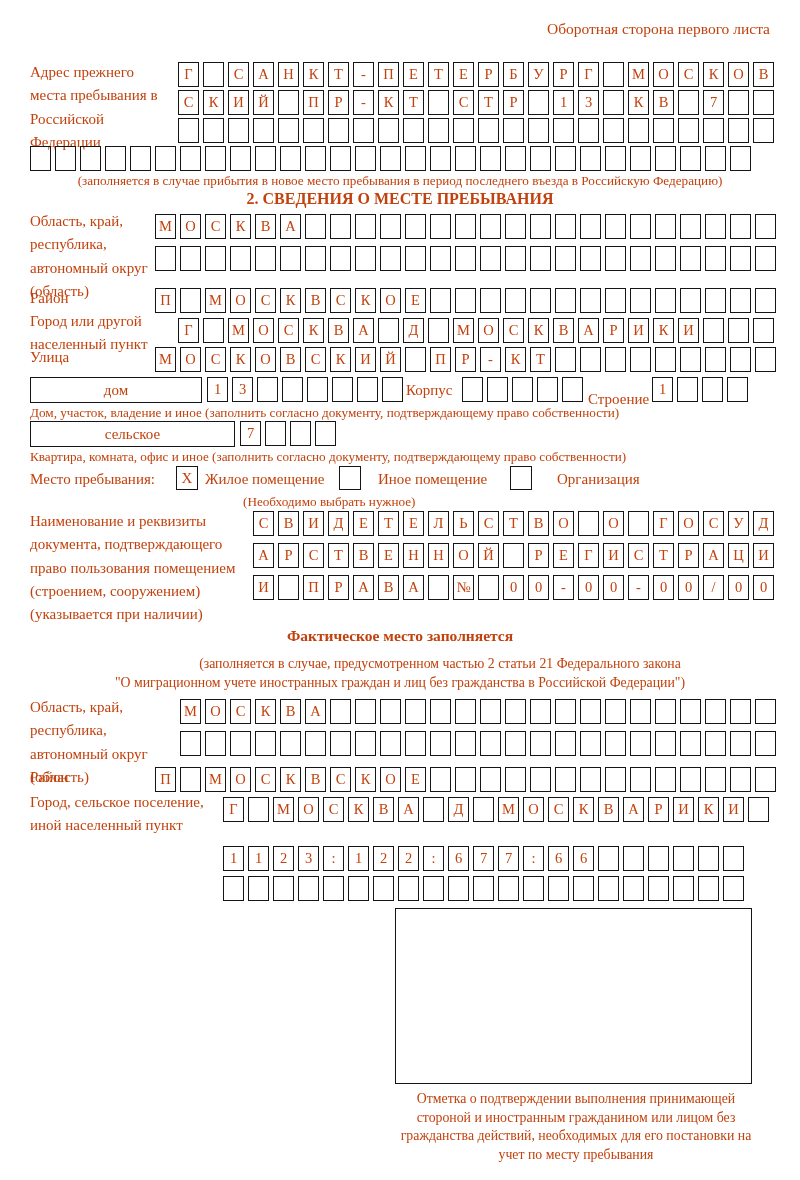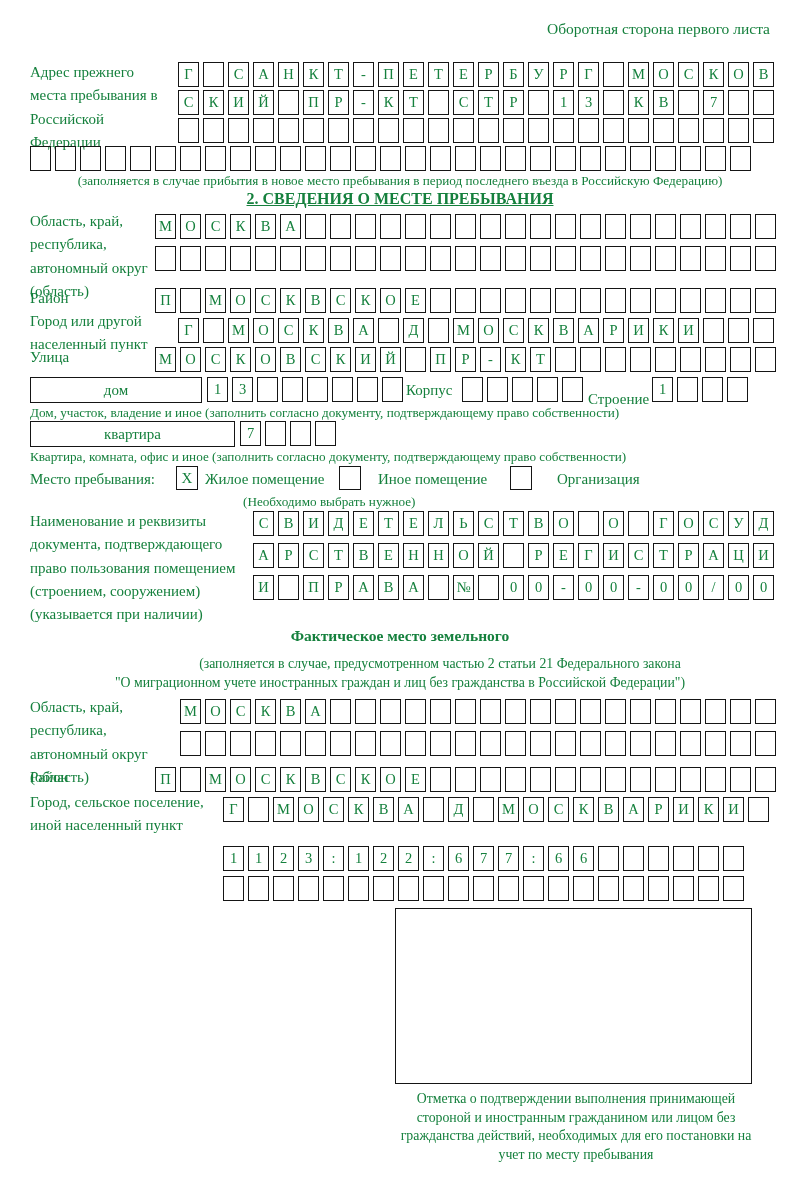--- a/index.html
+++ b/index.html
@@ -1,17 +1,17 @@
 <!DOCTYPE html>
 <html><head>
 <meta charset="utf-8">
 <style>
   html,body { margin:0; padding:0; background:#ffffff; }
   .page {
-    position:relative; width:800px; height:1180px; background:#ffffff; color:#15803d;
+    position:relative; width:800px; height:1180px; background:#ffffff; color:#c2410c;
     font-family:"Liberation Serif", serif; overflow:hidden;
   }
   .lbl { position:absolute; font-size:15px; line-height:1.55; }
   .note { position:absolute; font-size:13.2px; line-height:1.35; }
   .center { left:0; width:800px; text-align:center; }
   .bold { font-weight:bold; }
   .title { position:absolute; right:30px; top:20px; font-size:15.5px; }
   .cellrow { position:absolute; display:flex; gap:4px; }
   .cell {
     box-sizing:border-box; flex:0 0 21px; width:21px; height:25px;
@@ -142,21 +142,21 @@
       <span class="cell"></span>
       <span class="cell"></span>
       <span class="cell"></span>
       <span class="cell"></span>
       <span class="cell"></span>
       <span class="cell"></span>
       <span class="cell"></span>
     </div>
   <div class="note center" style="top:172px;">(заполняется в случае прибытия в новое место пребывания в период последнего въезда в Российскую Федерацию)</div>
 
-  <div class="h2 bold center" style="top:190px;text-decoration:underline;">2. СВЕДЕНИЯ О МЕСТЕ ПРЕБЫВАНИЯ</div>
+  <div class="h2 bold center" style="top:190px;">2. СВЕДЕНИЯ О МЕСТЕ ПРЕБЫВАНИЯ</div>
 
   <div class="lbl" style="left:30px; top:210px; width:120px;">Область, край, республика, автономный округ (область)</div>
   <div class="cellrow" style="left:155px; top:214px;">
       <span class="cell">М</span>
       <span class="cell">О</span>
       <span class="cell">С</span>
       <span class="cell">К</span>
       <span class="cell">В</span>
       <span class="cell">А</span>
       <span class="cell"></span>
@@ -314,21 +314,21 @@
     </div>
   <div class="lbl" style="left:588px; top:388px;">Строение</div>
   <div class="cellrow" style="left:652px; top:377px;">
       <span class="cell">1</span>
       <span class="cell"></span>
       <span class="cell"></span>
       <span class="cell"></span>
     </div>
   <div class="note" style="left:30px; top:404px;">Дом, участок, владение и иное (заполнить согласно документу, подтверждающему право собственности)</div>
 
-  <div class="fieldbox" style="left:30px; top:421px; width:205px;">квартира</div>
+  <div class="fieldbox" style="left:30px; top:421px; width:205px;">сельское</div>
   <div class="cellrow" style="left:240px; top:421px;">
       <span class="cell">7</span>
       <span class="cell"></span>
       <span class="cell"></span>
       <span class="cell"></span>
     </div>
   <div class="note" style="left:30px; top:448px;">Квартира, комната, офис и иное (заполнить согласно документу, подтверждающему право собственности)</div>
 
   <div class="lbl" style="left:30px; top:468px;">Место пребывания:</div>
   <div class="checkbox" style="left:176px; top:466px;">X</div>
@@ -403,21 +403,21 @@
       <span class="cell">0</span>
       <span class="cell">0</span>
       <span class="cell">-</span>
       <span class="cell">0</span>
       <span class="cell">0</span>
       <span class="cell">/</span>
       <span class="cell">0</span>
       <span class="cell">0</span>
     </div>
 
-  <div class="h3 bold center" style="top:627px;">Фактическое место земельного</div>
+  <div class="h3 bold center" style="top:627px;">Фактическое место заполняется</div>
   <div class="note center" style="top:655px; font-size:13.8px;padding-left:40px;">(заполняется в случае, предусмотренном частью 2 статьи 21 Федерального закона</div>
   <div class="note center" style="top:674px; font-size:13.8px;">"О миграционном учете иностранных граждан и лиц без гражданства в Российской Федерации")</div>
 
   <div class="lbl" style="left:30px; top:696px; width:152px;">Область, край, республика, автономный округ (область)</div>
   <div class="cellrow" style="left:180px; top:699px;">
       <span class="cell">М</span>
       <span class="cell">О</span>
       <span class="cell">С</span>
       <span class="cell">К</span>
       <span class="cell">В</span>

